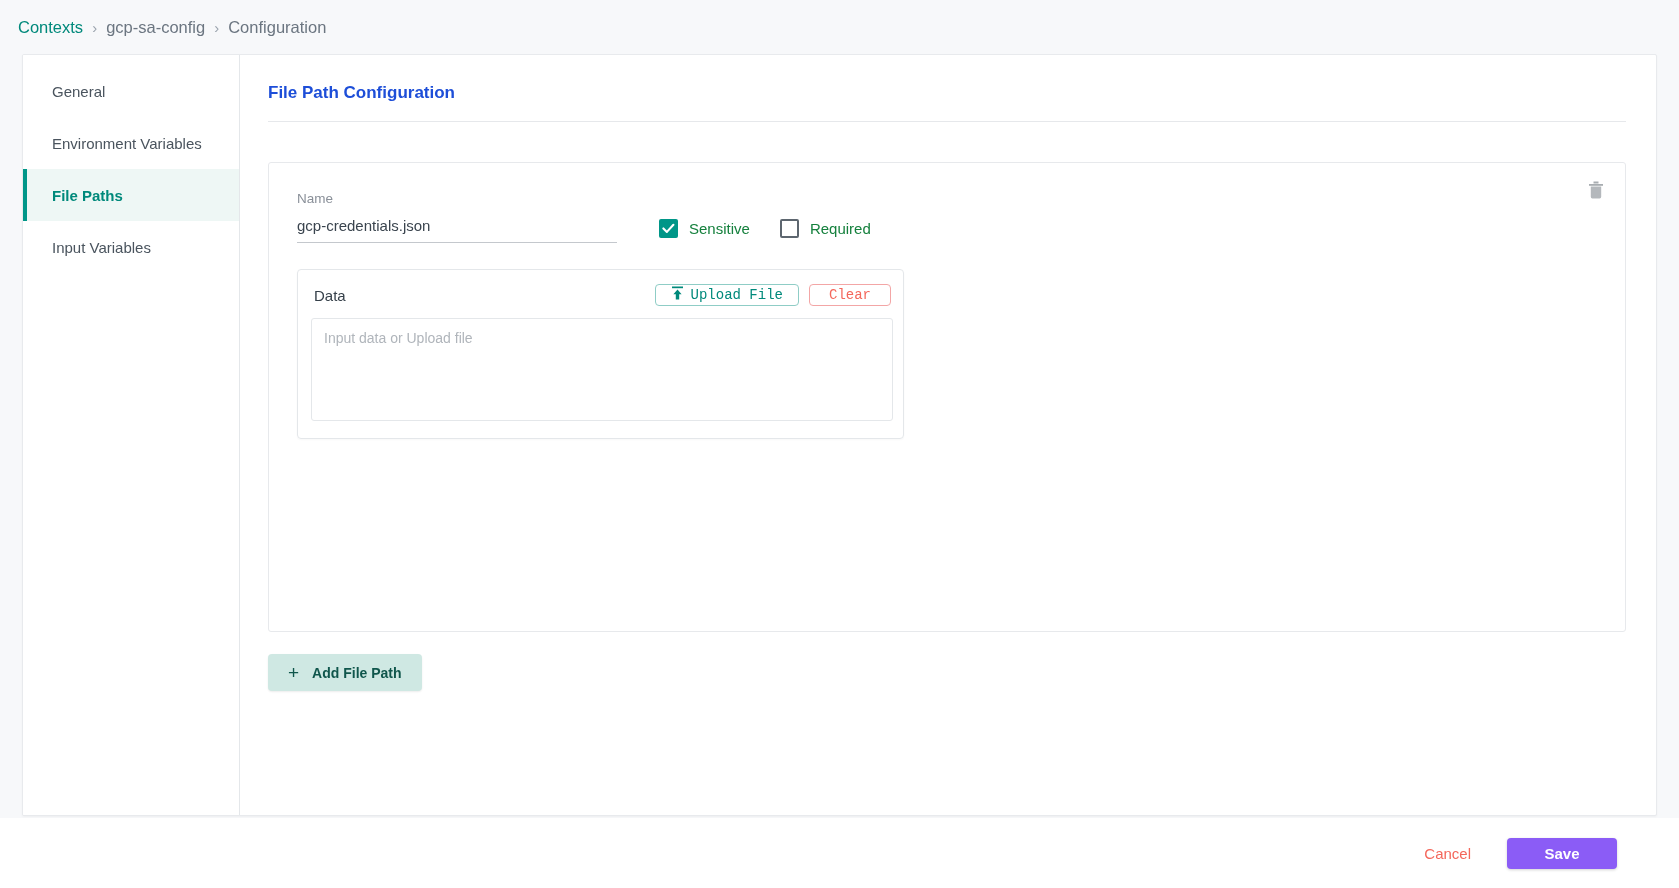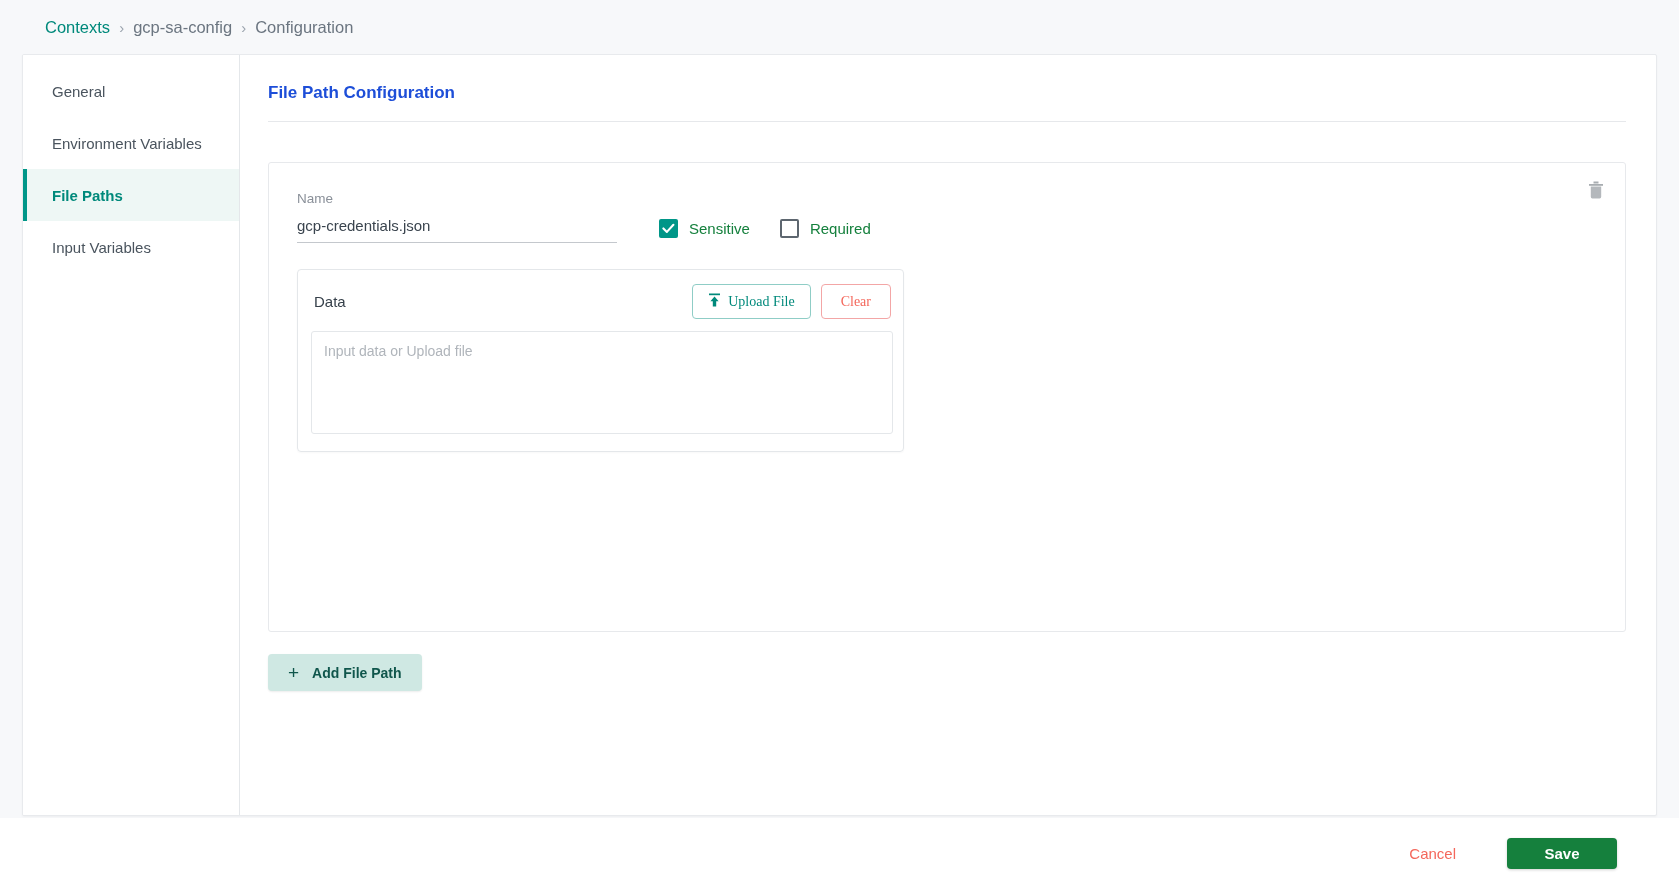--- a/index.html
+++ b/index.html
@@ -19,21 +19,20 @@
   }
 
   
   .breadcrumb {
     height: 54px;
     display: flex;
     align-items: center;
     padding-left: 18px;
     font-size: 16.5px;
     background: #f7f8fa;
-    margin-left: 27px;
   }
   .crumb-link {
     color: #00897b;
     cursor: pointer;
     white-space: nowrap;
   }
   .crumb-mid {
     color: #6b7580;
     white-space: nowrap;
     cursor: pointer;
@@ -188,30 +187,30 @@
   .data-head {
     display: flex;
     align-items: center;
     justify-content: space-between;
     padding: 0 2px 0 3px;
     margin-bottom: 12px;
   }
   .data-label { font-size: 15px; color: #36404a; }
   .data-btns { display: flex; gap: 10px; }
   .btn-outline {
-    height: 35px;
+    height: 22px;
     padding: 0 15px;
     border-radius: 4px;
     font-size: 14px;
     background: #fff;
     display: flex;
     align-items: center;
     gap: 7px;
     cursor: pointer;
-    font-family: Liberation Serif, serif;
+    font-family: Liberation Mono, monospace;
   }
   .btn-upload { border: 1px solid #8fcdc6; color: #00897b; }
   .btn-clear  { border: 1px solid #f3a6a6; color: #f4675b; padding: 0 19px; }
 
   .data-area {
     width: 100%;
     height: 103px;
     border: 1px solid #e4e7ea;
     border-radius: 3px;
     resize: none;
@@ -281,33 +280,33 @@
   
   .footer {
     position: absolute;
     left: 0; right: 0; bottom: 0;
     height: 70px;
     background: #ffffff;
     display: flex;
     align-items: center;
     justify-content: flex-end;
     padding-right: 62px;
-    gap: 45px;
+    gap: 30px;
   }
   .btn-cancel {
     background: none;
     border: none;
     color: #f4675b;
     font-size: 15px;
     cursor: pointer;
     font-family: "Liberation Sans", sans-serif;
     padding: 8px 6px;
   }
   .btn-save {
-    background: #15803d;
+    background: #8b5cf6;
     border: none;
     color: #ffffff;
     font-size: 15px;
     font-weight: 700;
     border-radius: 4px;
     height: 31px;
     width: 110px;
     cursor: pointer;
     font-family: "Liberation Sans", sans-serif;
     box-shadow: 0 1px 3px rgba(0,0,0,0.18);

